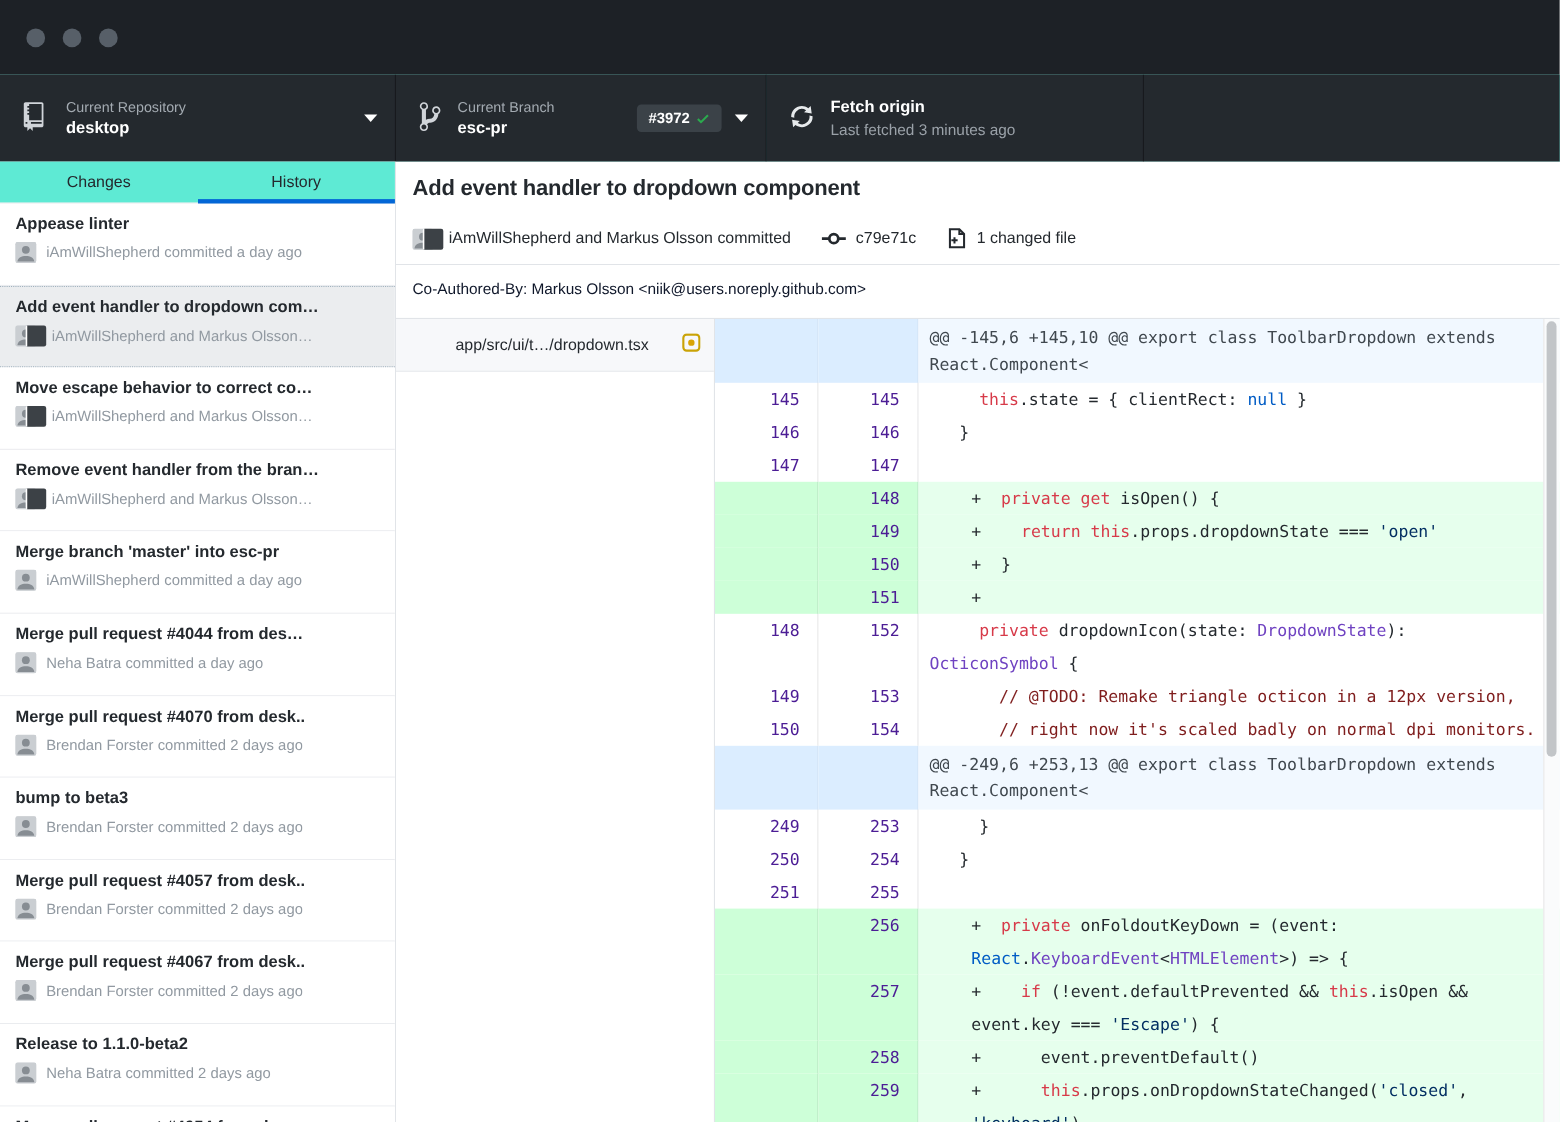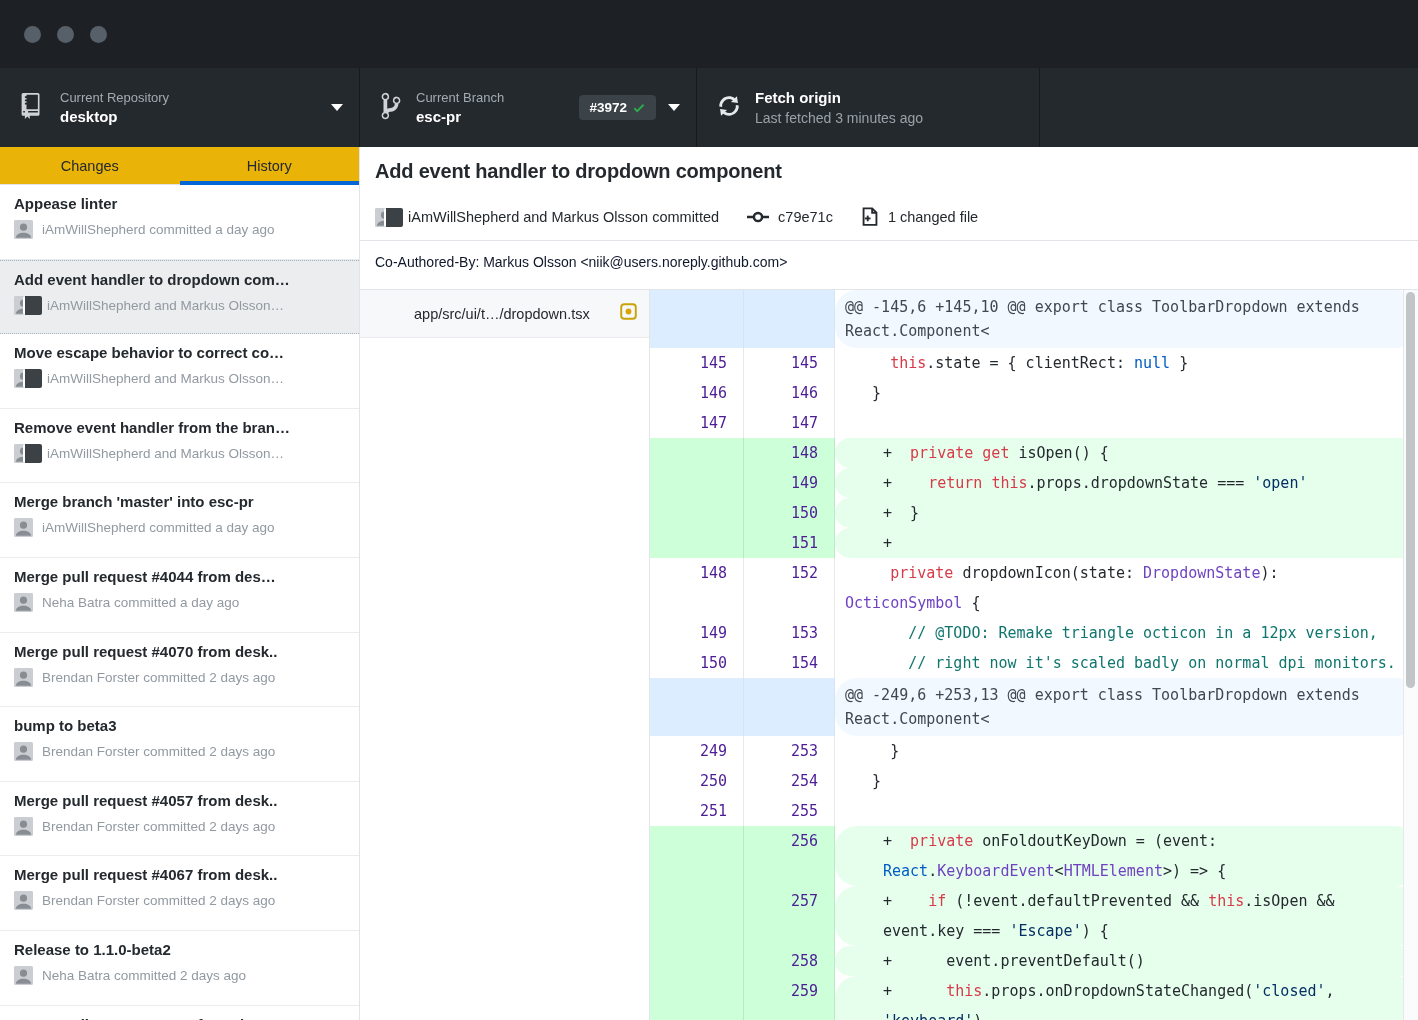--- a/index.html
+++ b/index.html
@@ -29,21 +29,21 @@
            border-top:7px solid #fff; margin-left:12px; flex:none; }
   .badge { background:#3b4248; border-radius:4px; padding:5px 10px; display:flex; align-items:center;
            gap:5px; font-size:13.5px; font-weight:bold; color:#fff; flex:none; }
   .fetch .tb-value { margin-bottom:1px; }
   .fetch .tb-sub { font-size:14px; color:#9aa1a8; }
 
   
   .main { flex:1; display:flex; min-height:0; }
   .sidebar { width:360px; flex:none; border-right:1px solid #e1e4e8; display:flex; flex-direction:column; background:#fff; }
   .tabs { height:38px; flex:none; display:flex; border-bottom:1px solid #e1e4e8; }
-  .tab { flex:1; border:none; background:#eab308; font-size:14.5px; color:#24292e; cursor:pointer; position:relative;
+  .tab { flex:1; border:none; background:#5eead4; font-size:14.5px; color:#24292e; cursor:pointer; position:relative;
          font-family:"Liberation Sans", sans-serif; }
   .tab.active::after { content:""; position:absolute; left:0; right:0; bottom:-1px; height:4px; background:#0366d6; }
 
   .commit-list { flex:1; overflow:hidden; }
   .commit-item { height:74.6px; padding:10px 14px 0 14px; border-bottom:1px solid #eaecef; cursor:pointer; background:#fff; }
   .commit-item.selected { background:#ebedef; border-top:1px dotted #9fb0bd; border-bottom:1px dotted #9fb0bd; }
   .c-title { font-size:15px; font-weight:bold; color:#24292e; white-space:nowrap; overflow:hidden; }
   .c-sub { display:flex; align-items:center; gap:9px; margin-top:8px; }
   .c-subtext { font-size:13.5px; color:#9199a1; white-space:nowrap; overflow:hidden; }
   .avatar { position:relative; width:19px; height:19px; flex:none; }
@@ -69,30 +69,30 @@
   .file-path { flex:1; font-size:14.5px; color:#24292e; white-space:nowrap; overflow:hidden;margin-left:39px; }
 
   
   .diff { flex:1; position:relative; overflow:hidden; background:#fff; }
   .drow { display:flex; align-items:stretch; }
   .gut { flex:none; font-family:"DejaVu Sans Mono", monospace; font-size:15px; line-height:30px;
          color:#4c1d95; text-align:right; border-right:1px solid rgba(27,31,35,0.10); }
   .g-old { width:94px; padding-right:16px; }
   .g-new { width:91px; padding-right:16px; }
   .code { flex:1; min-width:0; font-family:"DejaVu Sans Mono", monospace; font-size:15px; line-height:30px;
-          color:#24292e; padding:0 18px 0 10px; white-space:pre-wrap; overflow-wrap:break-word; min-height:30px;border-radius:22px; }
+          color:#24292e; padding:0 18px 0 10px; white-space:pre-wrap; overflow-wrap:break-word; min-height:30px; }
   .row-hunk .gut { background:#dbedff; border-right-color:rgba(27,31,35,0.04); }
   .row-hunk .code { background:#f1f8ff; color:#40484f; line-height:24px; padding-top:5px; padding-bottom:5px; }
   .row-add .gut { background:#cdffd8; }
   .row-add .code { background:#e6ffed;padding-left:48px; }
   .seg-k { color:#d73a49; }
   .seg-c { color:#005cc5; }
   .seg-t { color:#6f42c1; }
   .seg-s { color:#032f62; }
-  .seg-m { color:#0f766e; }
+  .seg-m { color:#7f1d1d; }
 
   .scrollbar { position:absolute; top:0; right:0; bottom:0; width:15px; background:#fafbfc;
                border-left:1px solid #e8e8e8; }
   .scroll-thumb { position:absolute; top:2px; right:3px; width:9px; height:396px; border-radius:5px; background:#c2c5c8; }
 </style>
 </head>
 <body>
 
 <div class="app">
 

